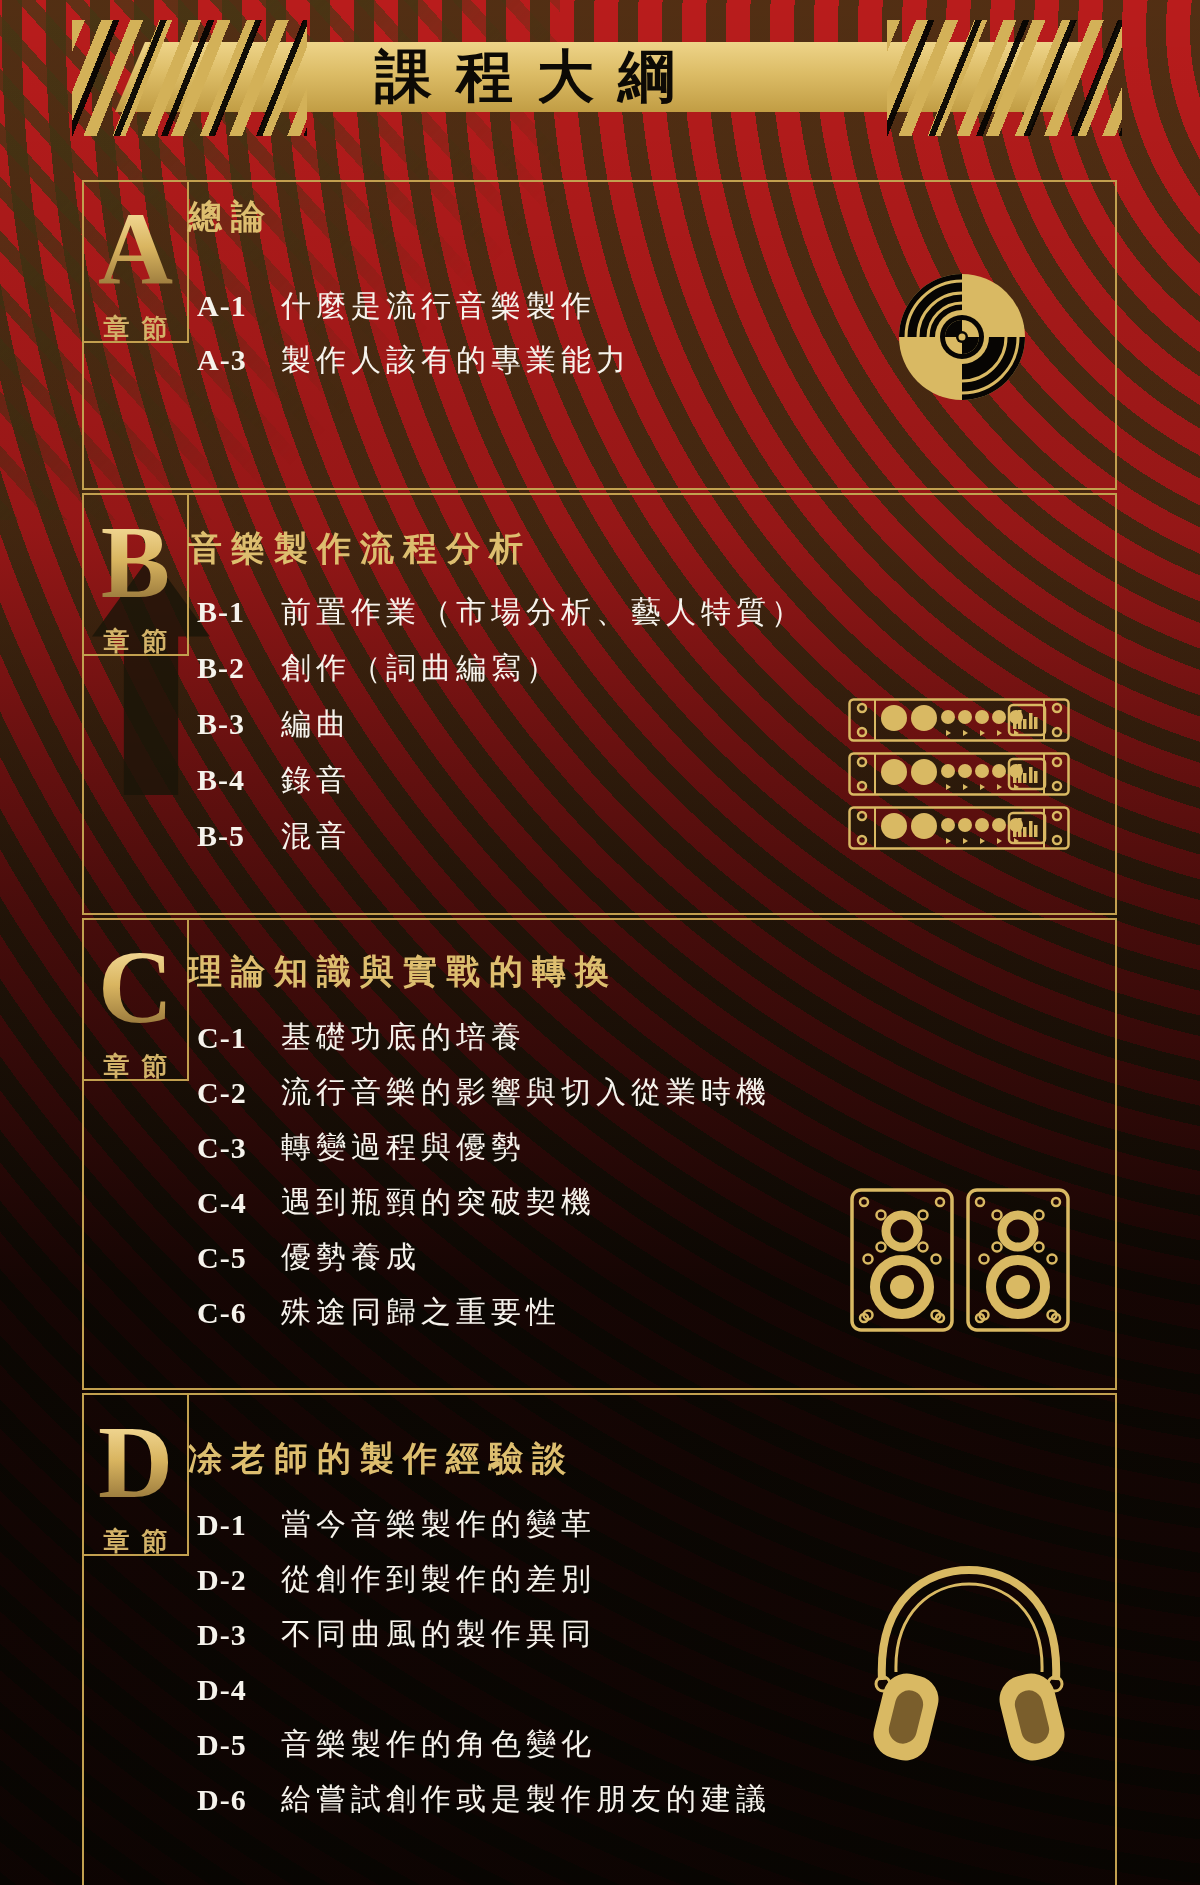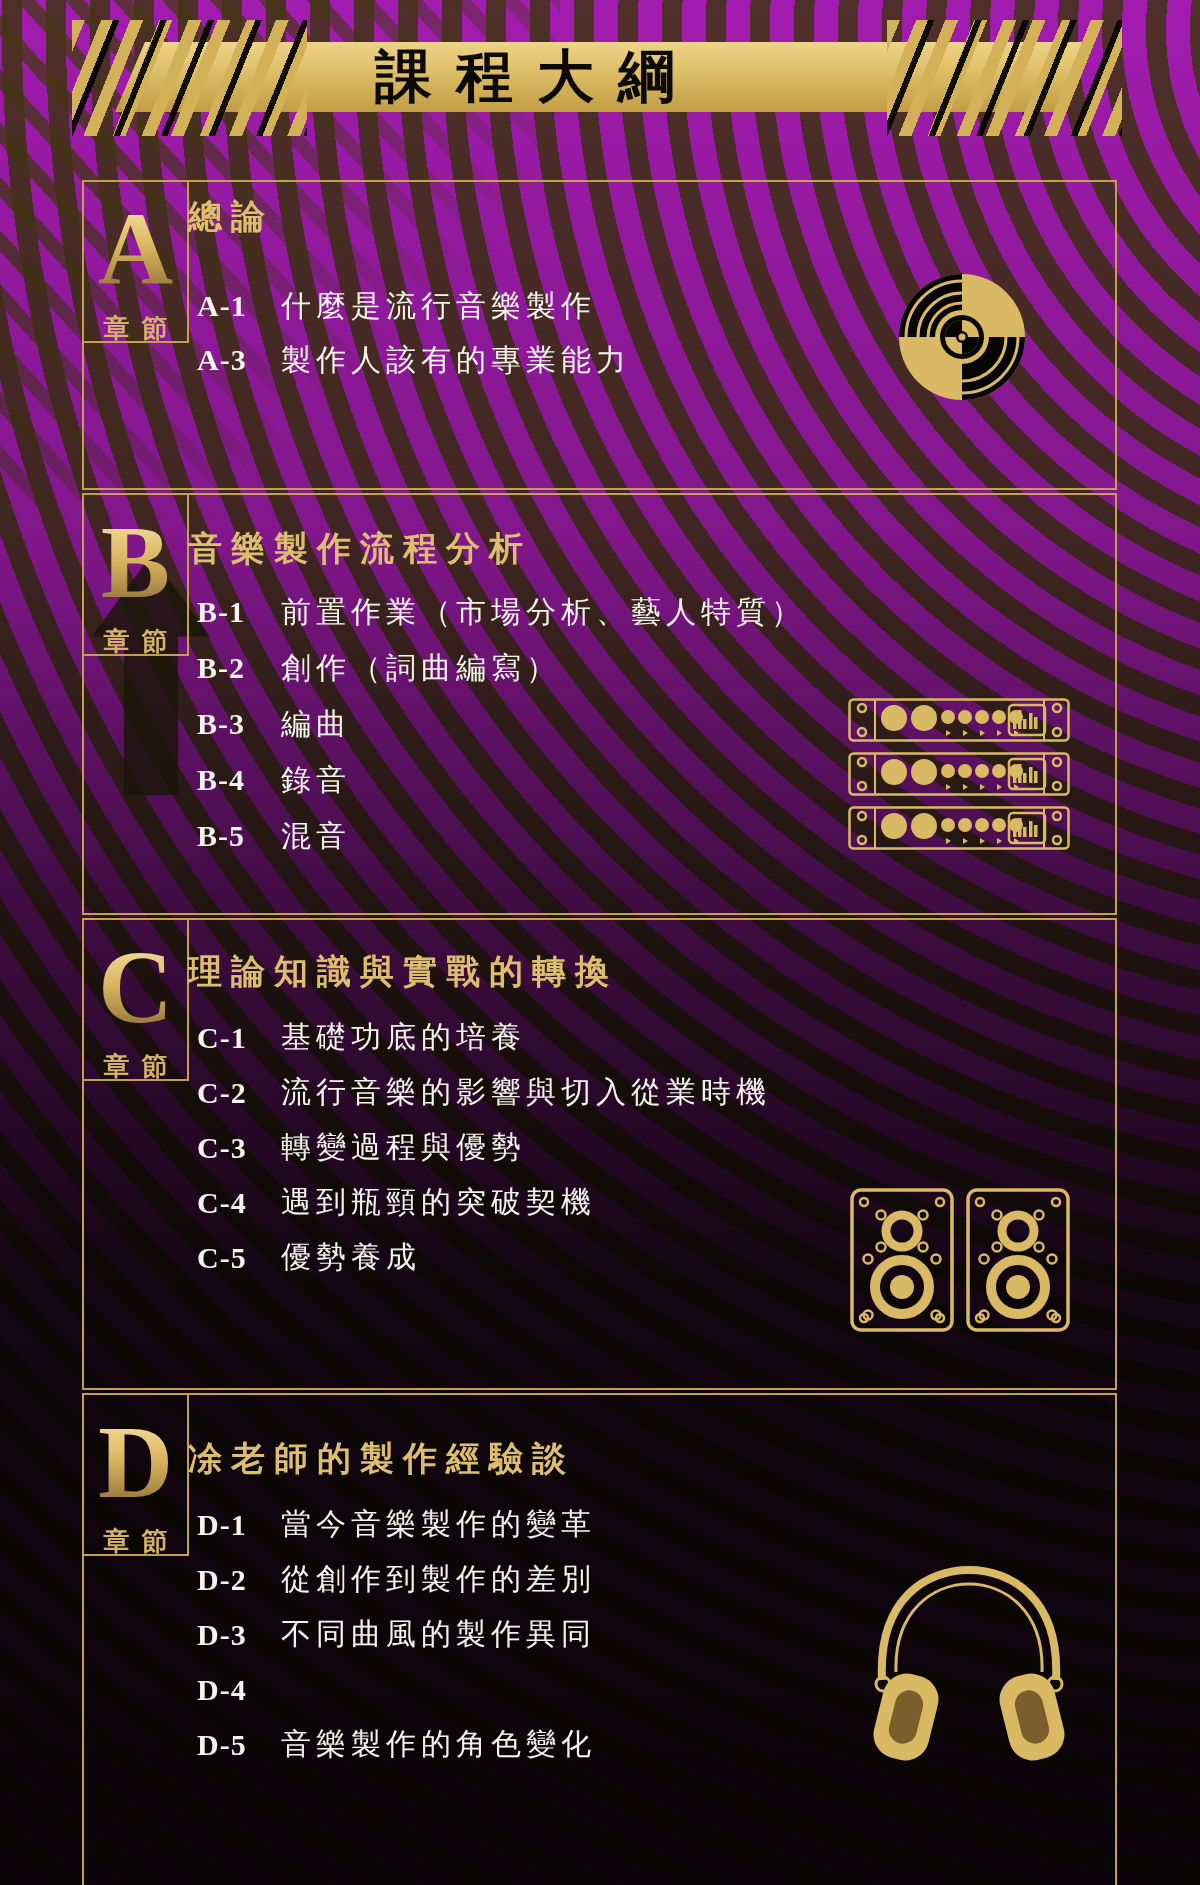--- a/index.html
+++ b/index.html
@@ -1,18 +1,18 @@
 <!DOCTYPE html>
 <html><head>
 <meta charset="utf-8">
 <style>
   html,body{margin:0;padding:0;background:#000;}
   .page{
     position:relative;width:1200px;height:1885px;overflow:hidden;
-    background:#a21caf;
+    background:#b91c1c;
     font-family:"Liberation Serif","DejaVu Serif",serif;
   }
   
   .bg-arcs{
     position:absolute;inset:0;z-index:0;
     background:repeating-radial-gradient(1400px circle at 1430px 30px,
       rgba(64,50,18,.85) 0 20px, rgba(6,4,2,0) 20px 44px);
   }
   .bg-diag{
     position:absolute;left:0;top:0;width:560px;height:520px;z-index:0;
@@ -202,20 +202,24 @@
           <span class="txt">轉變過程與優勢</span>
         </li>
         <li>
           <span class="code">C-4</span>
           <span class="txt">遇到瓶頸的突破契機</span>
         </li>
         <li>
           <span class="code">C-5</span>
           <span class="txt">優勢養成</span>
         </li>
+        <li>
+          <span class="code">C-6</span>
+          <span class="txt">殊途同歸之重要性</span>
+        </li>
       </ul>
   </div>
 
   <div class="section" id="sec-d">
     <div class="chapter-box">
       <div class="chapter-letter">D</div>
       <div class="chapter-label">章節</div>
     </div>
     <div class="section-title">凃老師的製作經驗談</div>
     <ul class="items">
@@ -230,20 +234,24 @@
         <li>
           <span class="code">D-3</span>
           <span class="txt">不同曲風的製作異同</span>
         </li>
         <li>
           <span class="code">D-4</span>
         </li>
         <li>
           <span class="code">D-5</span>
           <span class="txt">音樂製作的角色變化</span>
+        </li>
+        <li>
+          <span class="code">D-6</span>
+          <span class="txt">給嘗試創作或是製作朋友的建議</span>
         </li>
       </ul>
   </div>
 
   <div class="icon-abs" id="icon-vinyl">
     <svg width="130" height="130" viewBox="0 0 130 130">
       <circle cx="65" cy="65" r="63" fill="#d9b963"></circle>
       <path d="M65 65 L65 2 A63 63 0 0 0 2 65 Z" fill="#070503"></path>
       <path d="M65 65 L65 128 A63 63 0 0 0 128 65 Z" fill="#070503"></path>
       <path d="M65 9 A56 56 0 0 0 9 65" fill="none" stroke="#d9b963" stroke-width="3"></path>

